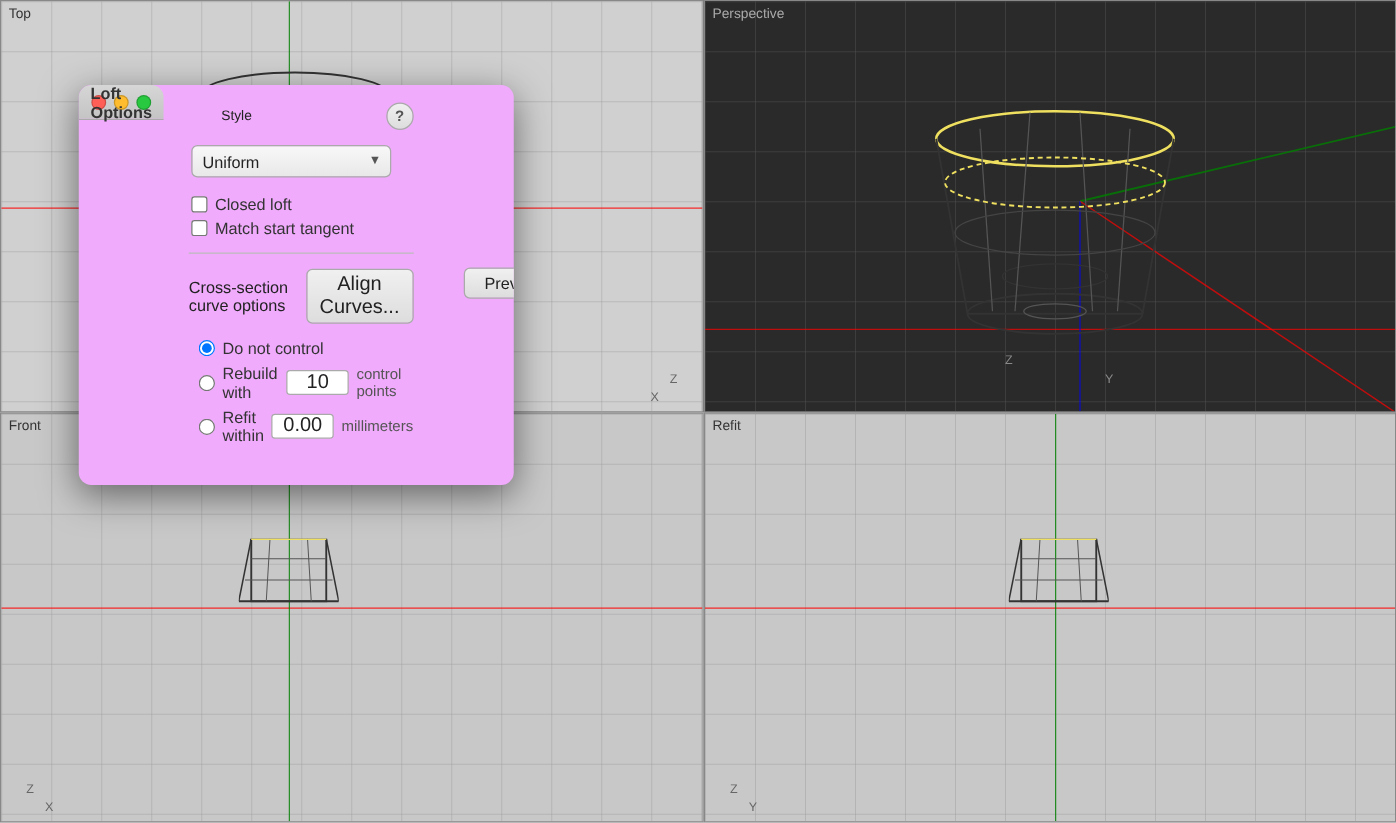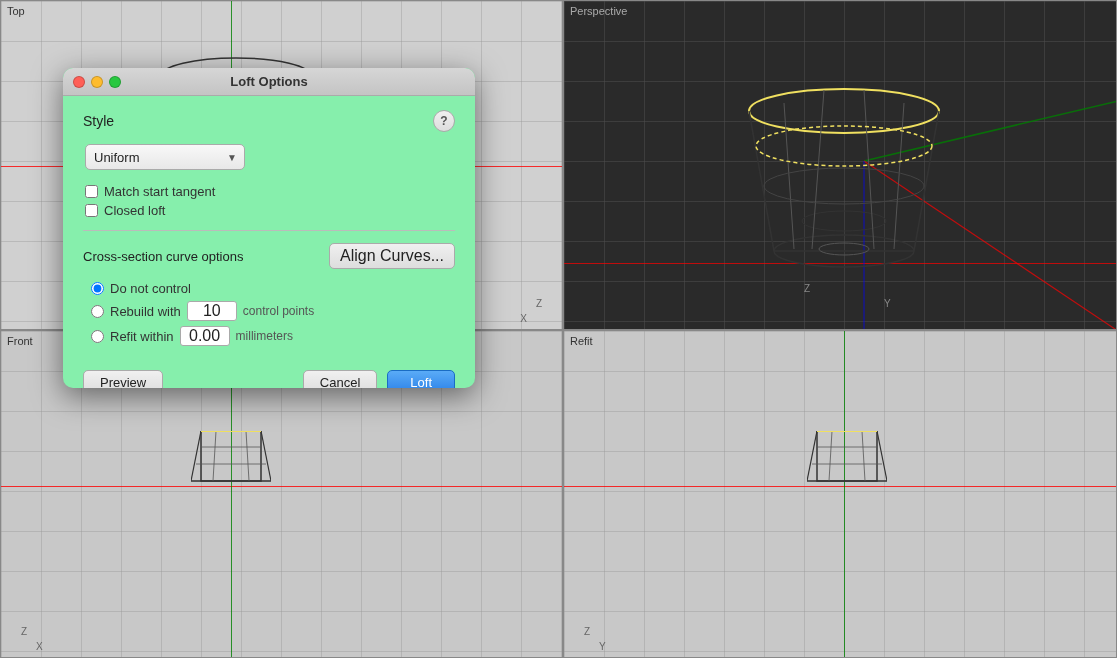--- a/index.html
+++ b/index.html
@@ -73,27 +73,26 @@
     .dialog-overlay {
       position: absolute;
       top: 68px;
       left: 63px;
       width: 390px;
       height: 320px;
       z-index: 10;
     }
 
     .dialog {
-      background: #86efac;
+      background: #f0abfc;
       border-radius: 10px;
       box-shadow: 0 8px 30px rgba(0,0,0,0.5);
-      width: 412px;
+      width: 348px;
       height: 320px;
       display: flex;
-      flex-direction: column;
       overflow: hidden;
     }
 
     .dialog-titlebar {
       background: linear-gradient(to bottom, #d6d6d6, #c4c4c4);
       height: 28px;
       display: flex;
       align-items: center;
       padding: 0 10px;
       border-radius: 10px 10px 0 0;
@@ -136,23 +135,24 @@
     }
 
     .style-row {
       display: flex;
       align-items: center;
       justify-content: space-between;
       margin-bottom: 4px;
     }
 
     .style-label {
-      font-size: 14px;
+      font-size: 11px;
       font-weight: 500;
       color: #222;
+      margin-left: 26px;
     }
 
     .help-btn {
       width: 22px;
       height: 22px;
       border-radius: 50%;
       border: 1px solid #aaa;
       background: linear-gradient(to bottom, #f0f0f0, #ddd);
       display: flex;
       align-items: center;
@@ -463,25 +463,25 @@
               <option>Straight sections</option>
               <option>Developable</option>
             </select>
             <span class="select-arrow">▼</span>
           </div>
         </div>
 
         <div class="checkboxes">
           <label class="checkbox-row">
             <input type="checkbox" style="">
-            <span>Match start tangent</span>
+            <span>Closed loft</span>
           </label>
           <label class="checkbox-row">
             <input type="checkbox" style="">
-            <span>Closed loft</span>
+            <span>Match start tangent</span>
           </label>
         </div>
 
         <hr class="divider">
 
         <div class="cross-section-header">
           <span class="cross-section-label">Cross-section curve options</span>
           <button class="align-btn">Align Curves...</button>
         </div>
 

